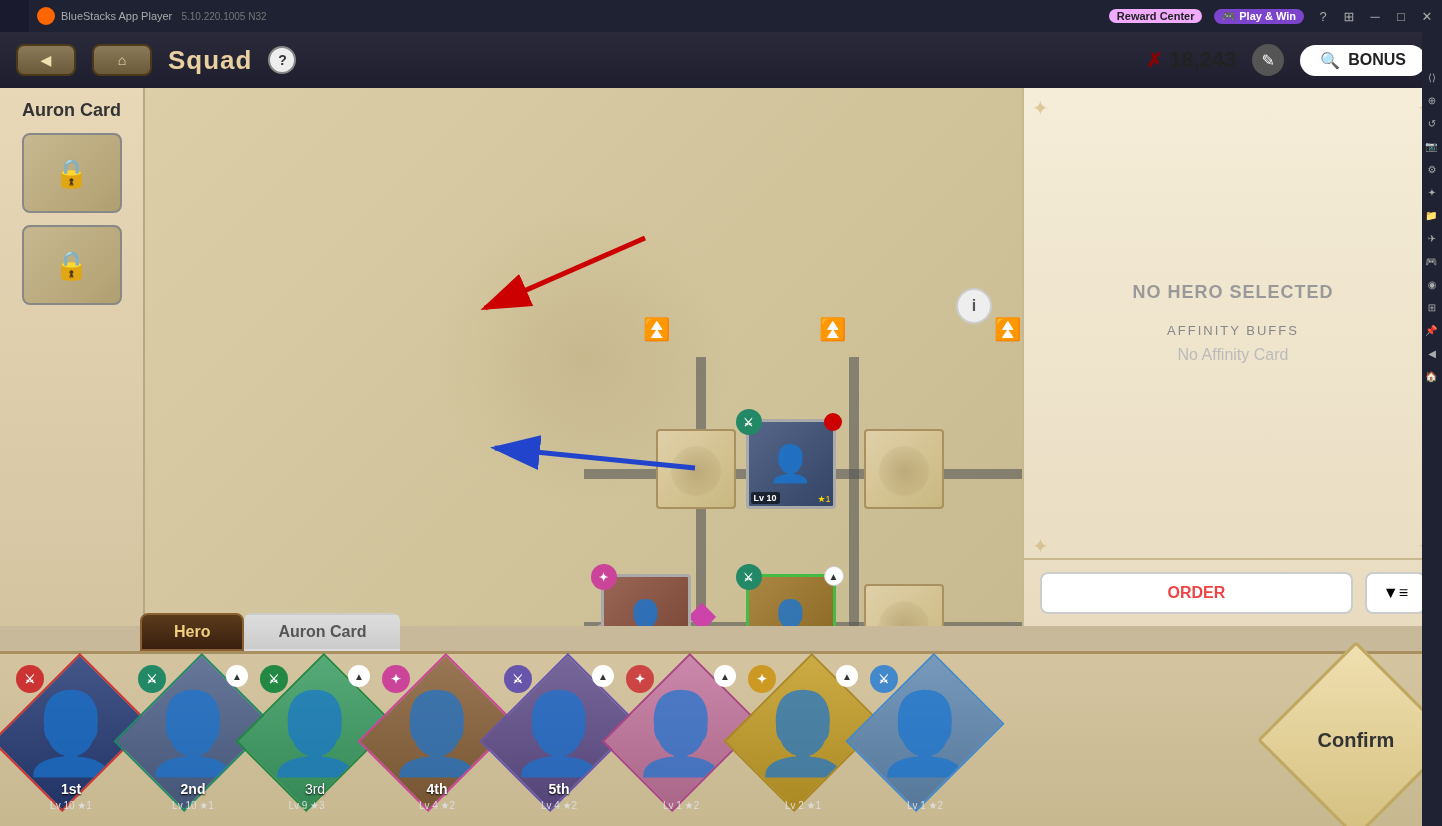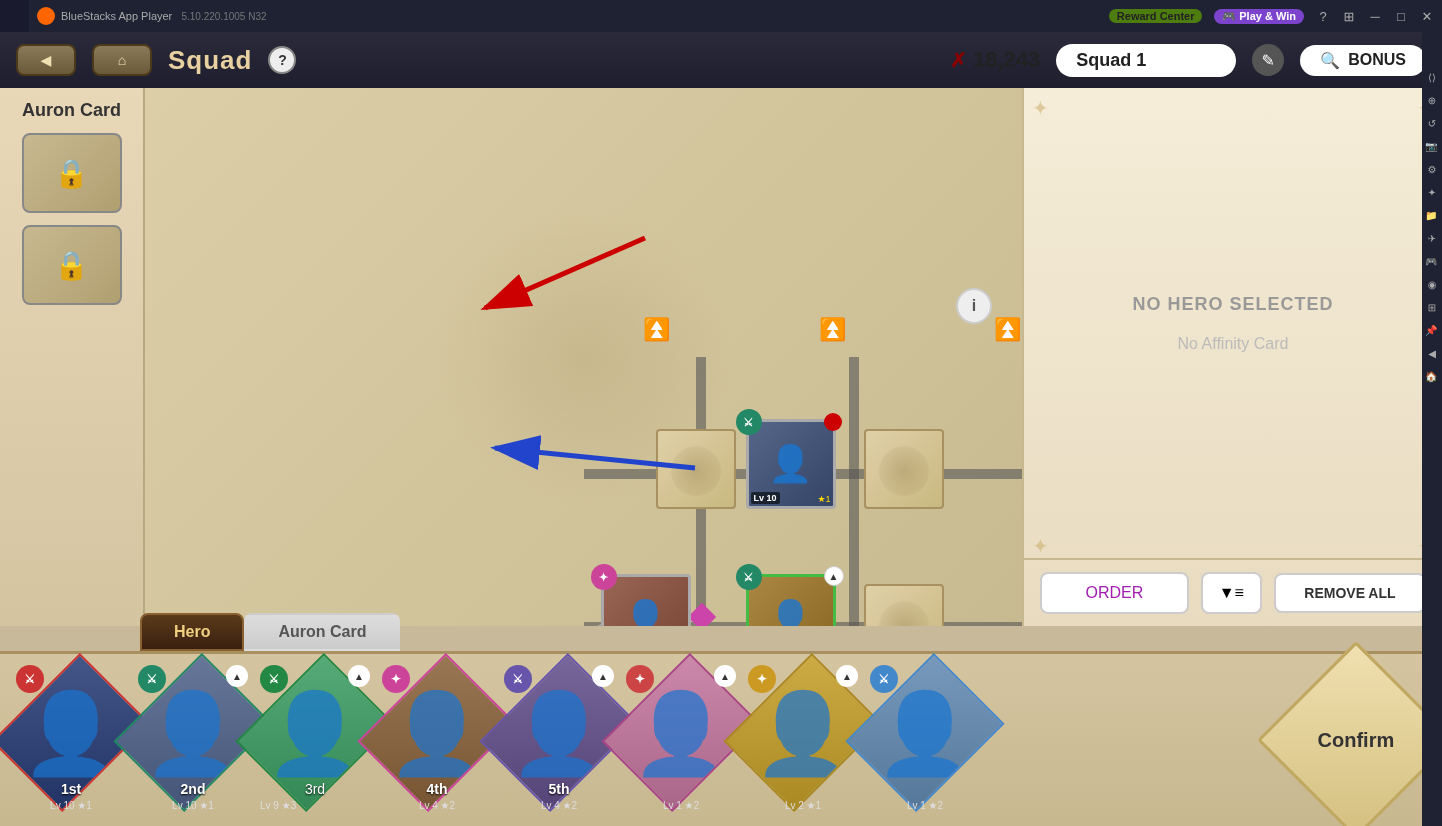--- a/index.html
+++ b/index.html
@@ -43,21 +43,21 @@
       font-size: 12px;
     }
     .title-bar-btn {
       width: 14px; height: 14px;
       display: flex; align-items: center; justify-content: center;
       color: #aaa;
       font-size: 13px;
       cursor: pointer;
     }
     .reward-badge {
-      background: #4d7c0f;
+      background: #f0abfc;
       color: #222;
       border-radius: 10px;
       padding: 1px 8px;
       font-size: 11px;
       font-weight: bold;
       text-align: right;
     }
     .playnwin-badge {
       background: #7c44cc;
       color: #fff;
@@ -311,22 +311,22 @@
       gap: 12px;
       align-items: center;
       border-top: 2px solid #c8b890;
     }
     .order-btn {
       background: white;
       border: 2px solid #ccc;
       border-radius: 8px;
       padding: 10px 24px;
       font-size: 16px;
-      font-weight: normal;
-      color: #a21caf;
+      font-weight: bold;
+      color: #ef4444;
       cursor: pointer;
       flex: 1;
     }
     .filter-btn {
       background: white;
       border: 2px solid #ccc;
       border-radius: 8px;
       padding: 10px 16px;
       font-size: 16px;
       cursor: pointer;
@@ -417,21 +417,20 @@
     </button>
     <button class="nav-btn">
       <span>⌂</span>
     </button>
     <span class="nav-title">Squad</span>
     <div class="nav-help-btn">?</div>
     <div class="nav-currency">
       <span class="currency-icon">✗</span>
       <span>18,243</span>
     </div>
-    <div class="squad-selector">Squad 1</div>
     <div class="edit-btn">
       <span>✎</span>
     </div>
     <button class="bonus-btn">
       <span>🔍</span>
       <span>BONUS</span>
     </button>
   </div>
 
   <div class="left-sidebar">
@@ -537,29 +536,29 @@
   <div class="right-panel">
 
     <div style="position:absolute;top:8px;left:8px;color:#c8a860;font-size:20px;opacity:0.5;">✦</div>
     <div style="position:absolute;top:8px;right:8px;color:#c8a860;font-size:20px;opacity:0.5;">✦</div>
     <div style="position:absolute;bottom:68px;left:8px;color:#c8a860;font-size:20px;opacity:0.5;">✦</div>
     <div style="position:absolute;bottom:68px;right:8px;color:#c8a860;font-size:20px;opacity:0.5;">✦</div>
 
     <div class="right-panel-body">
       <div class="no-hero-text">NO HERO SELECTED</div>
       <div class="affinity-section">
+        <div class="affinity-label">AFFINITY BUFFS</div>
         <div class="affinity-value">No Affinity Card</div>
       </div>
     </div>
     <div class="right-panel-footer">
       <button class="order-btn">ORDER</button>
       <button class="filter-btn">
         <span>▼≡</span>
       </button>
-      <button class="remove-all-btn">REMOVE ALL</button>
     </div>
   </div>
 
   <div class="bottom-tabs">
     <div class="tab-btn active">Hero</div>
     <div class="tab-btn">Auron Card</div>
   </div>
 
   <div class="bottom-tray">
 
@@ -582,21 +581,21 @@
       <div style="position:absolute;bottom:4px;left:0;right:0;text-align:center;font-size:10px;color:#ddd;">Lv 10 ★1</div>
     </div>
 
     <div style="position:relative; width:110px; height:150px; flex-shrink:0;">
       <div style="position:absolute;top:5px;left:5px;right:5px;bottom:20px;transform:rotate(45deg);background:linear-gradient(135deg,#55aa77,#338855);border:2px solid #228844;overflow:hidden;">
         <div style="position:absolute;top:0;left:0;right:0;bottom:0;transform:rotate(-45deg) scale(1.6);display:flex;align-items:center;justify-content:center;font-size:50px;color:rgba(255,255,255,0.7);">👤</div>
       </div>
       <div style="position:absolute;top:0;left:0;width:28px;height:28px;border-radius:50%;background:#228844;display:flex;align-items:center;justify-content:center;font-size:12px;color:white;font-weight:bold;z-index:10;">⚔</div>
       <div style="position:absolute;top:0;right:0;width:22px;height:22px;border-radius:50%;background:white;display:flex;align-items:center;justify-content:center;font-size:10px;color:#333;z-index:10;">▲</div>
       <div style="position:absolute;bottom:18px;left:50%;transform:translateX(-50%);font-size:14px;font-weight:normal;color:white;white-space:nowrap;text-shadow:0 1px 2px #000;z-index:10;">3rd</div>
-      <div style="position:absolute;bottom:4px;left:0;right:17px;text-align:left;font-size:10px;color:#ddd;">Lv 9 ★3</div>
+      <div style="position:absolute;bottom:4px;left:0;right:17px;text-align:center;font-size:10px;color:#ddd;">Lv 9 ★3</div>
     </div>
 
     <div style="position:relative; width:110px; height:150px; flex-shrink:0;">
       <div style="position:absolute;top:5px;left:5px;right:5px;bottom:20px;transform:rotate(45deg);background:linear-gradient(135deg,#997755,#775533);border:2px solid #cc4499;overflow:hidden;">
         <div style="position:absolute;top:0;left:0;right:0;bottom:0;transform:rotate(-45deg) scale(1.6);display:flex;align-items:center;justify-content:center;font-size:50px;color:rgba(255,255,255,0.7);">👤</div>
       </div>
       <div style="position:absolute;top:0;left:0;width:28px;height:28px;border-radius:50%;background:#cc4499;display:flex;align-items:center;justify-content:center;font-size:12px;color:white;font-weight:bold;z-index:10;">✦</div>
       <div style="position:absolute;bottom:18px;left:50%;transform:translateX(-50%);font-size:14px;font-weight:bold;color:white;white-space:nowrap;text-shadow:0 1px 2px #000;z-index:10;">4th</div>
       <div style="position:absolute;bottom:4px;left:0;right:0;text-align:center;font-size:10px;color:#ddd;">Lv 4 ★2</div>
     </div>

